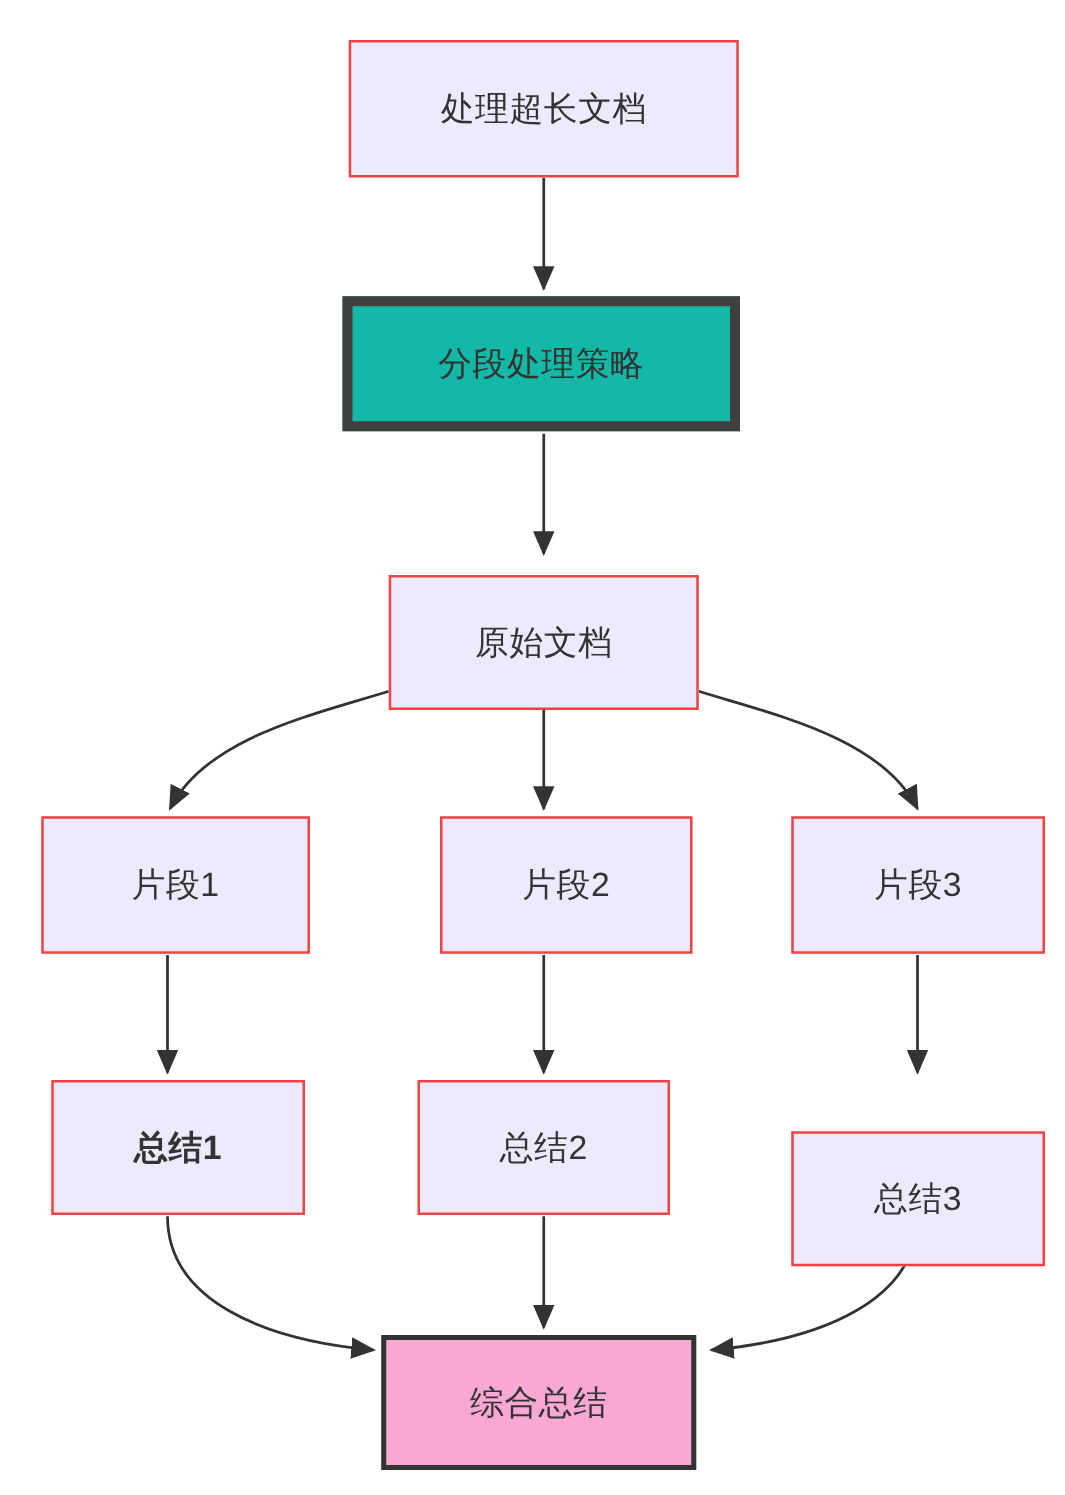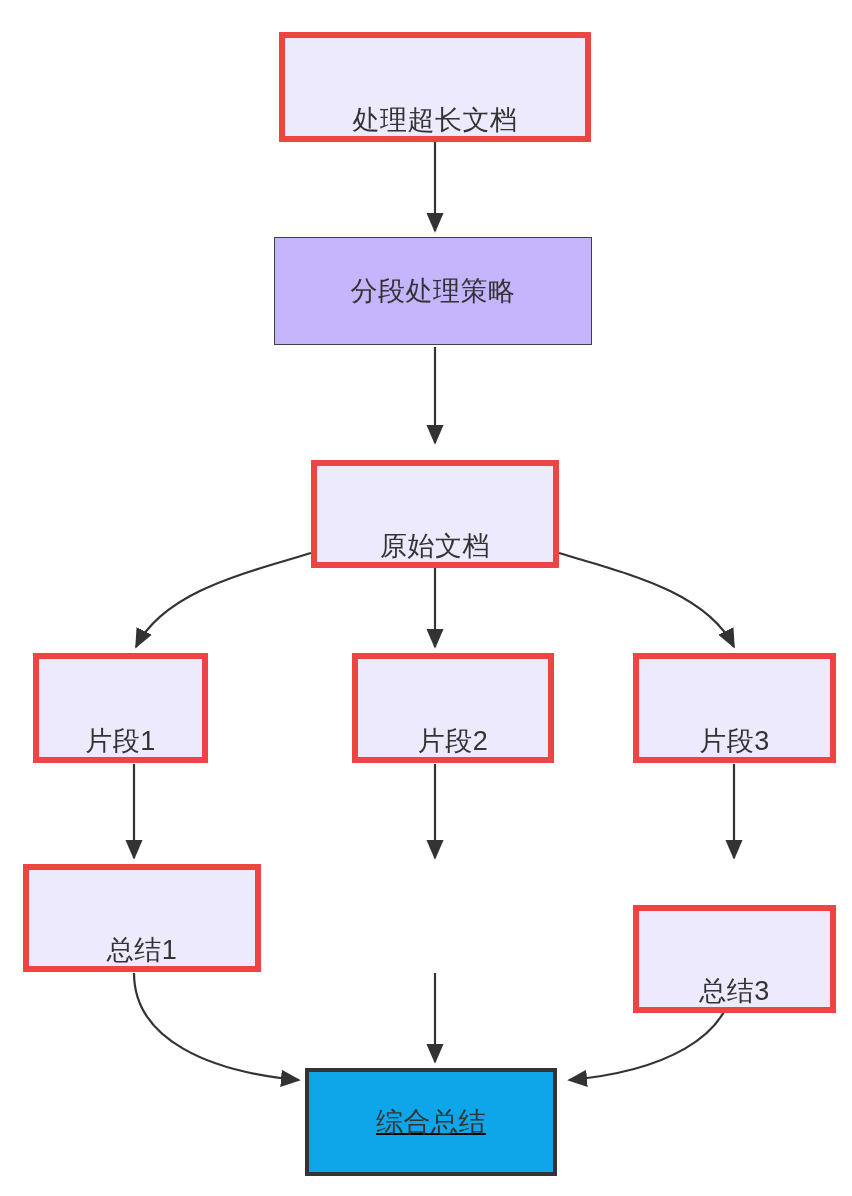--- a/index.html
+++ b/index.html
@@ -29,31 +29,29 @@
     position: absolute;
     box-sizing: border-box;
     display: flex;
     align-items: center;
     justify-content: center;
     text-align: center;
     line-height: 1.2;
   }
   .node-normal {
     background: #ECEAFC;
-    border: 6px solid #ef4444;
-    align-items: flex-end;
+    border: 2px solid #ef4444;
   }
   .node-highlight {
-    background: #c4b5fd;
-    border: 1px solid #404040;
+    background: #14b8a6;
+    border: 8px solid #404040;
   }
   .node-final {
-    background: #0ea5e9;
+    background: #f9a8d4;
     border: 4px solid #333333;
-    text-decoration: underline;
   }
   .node-label {
     color: #333333;
     font-size: 27px;
     letter-spacing: 0.5px;
     white-space: nowrap;
   }
 </style>
 </head>
 <body>
@@ -86,36 +84,39 @@
   </div>
 
   <div class="node node-highlight" style="left:274px;top:237px;width:318px;height:108px;">
     <span class="node-label">分段处理策略</span>
   </div>
 
   <div class="node node-normal" style="left:311px;top:460px;width:248px;height:108px;">
     <span class="node-label">原始文档</span>
   </div>
 
-  <div class="node node-normal" style="left:33px;top:653px;width:175px;height:110px;">
+  <div class="node node-normal" style="left:33px;top:653px;width:215px;height:110px;">
     <span class="node-label">片段1</span>
   </div>
 
   <div class="node node-normal" style="left:352px;top:653px;width:202px;height:110px;">
     <span class="node-label">片段2</span>
   </div>
 
   <div class="node node-normal" style="left:633px;top:653px;width:203px;height:110px;">
     <span class="node-label">片段3</span>
   </div>
 
-  <div class="node node-normal" style="left:23px;top:864px;width:238px;height:108px;">
+  <div class="node node-normal" style="left:41px;top:864px;width:203px;height:108px;font-weight:bold;">
     <span class="node-label">总结1</span>
   </div>
 
+  <div class="node node-normal" style="left:334px;top:864px;width:202px;height:108px;">
+    <span class="node-label">总结2</span>
+  </div>
 
   <div class="node node-normal" style="left:633px;top:864px;width:203px;height:108px;margin-top:41px;">
     <span class="node-label">总结3</span>
   </div>
 
   <div class="node node-final" style="left:305px;top:1068px;width:252px;height:108px;">
     <span class="node-label">综合总结</span>
   </div>
 
 </div>

